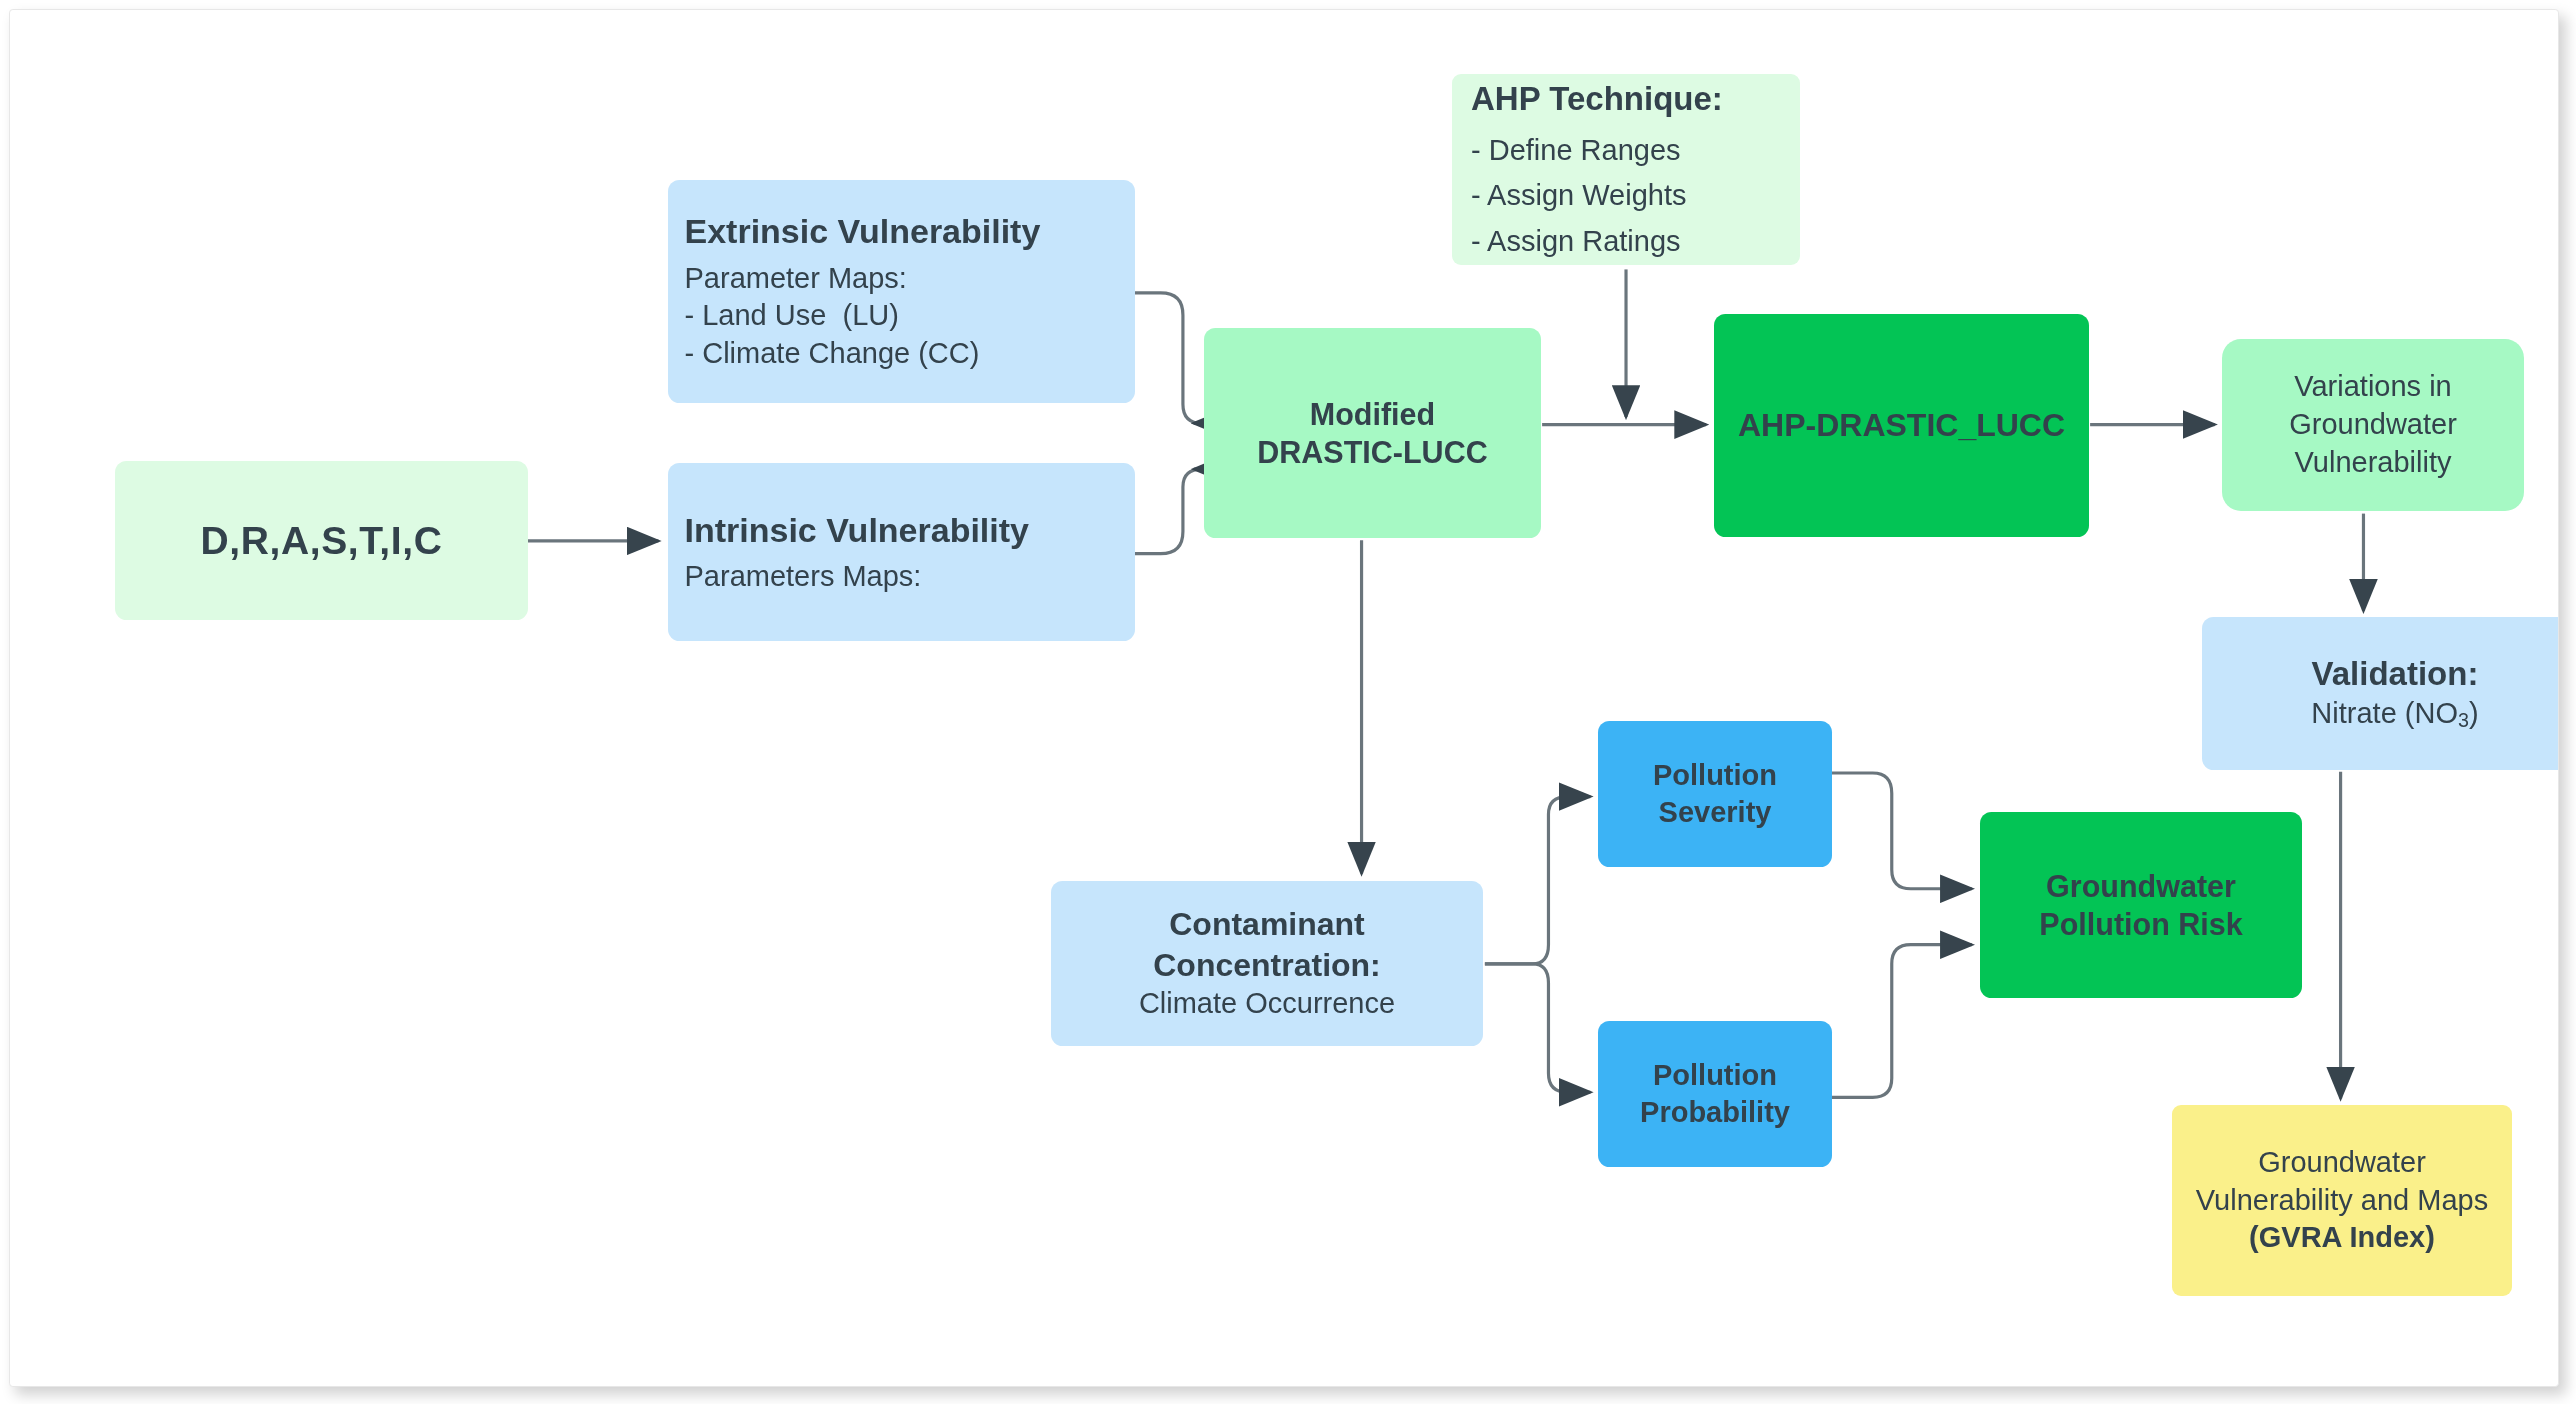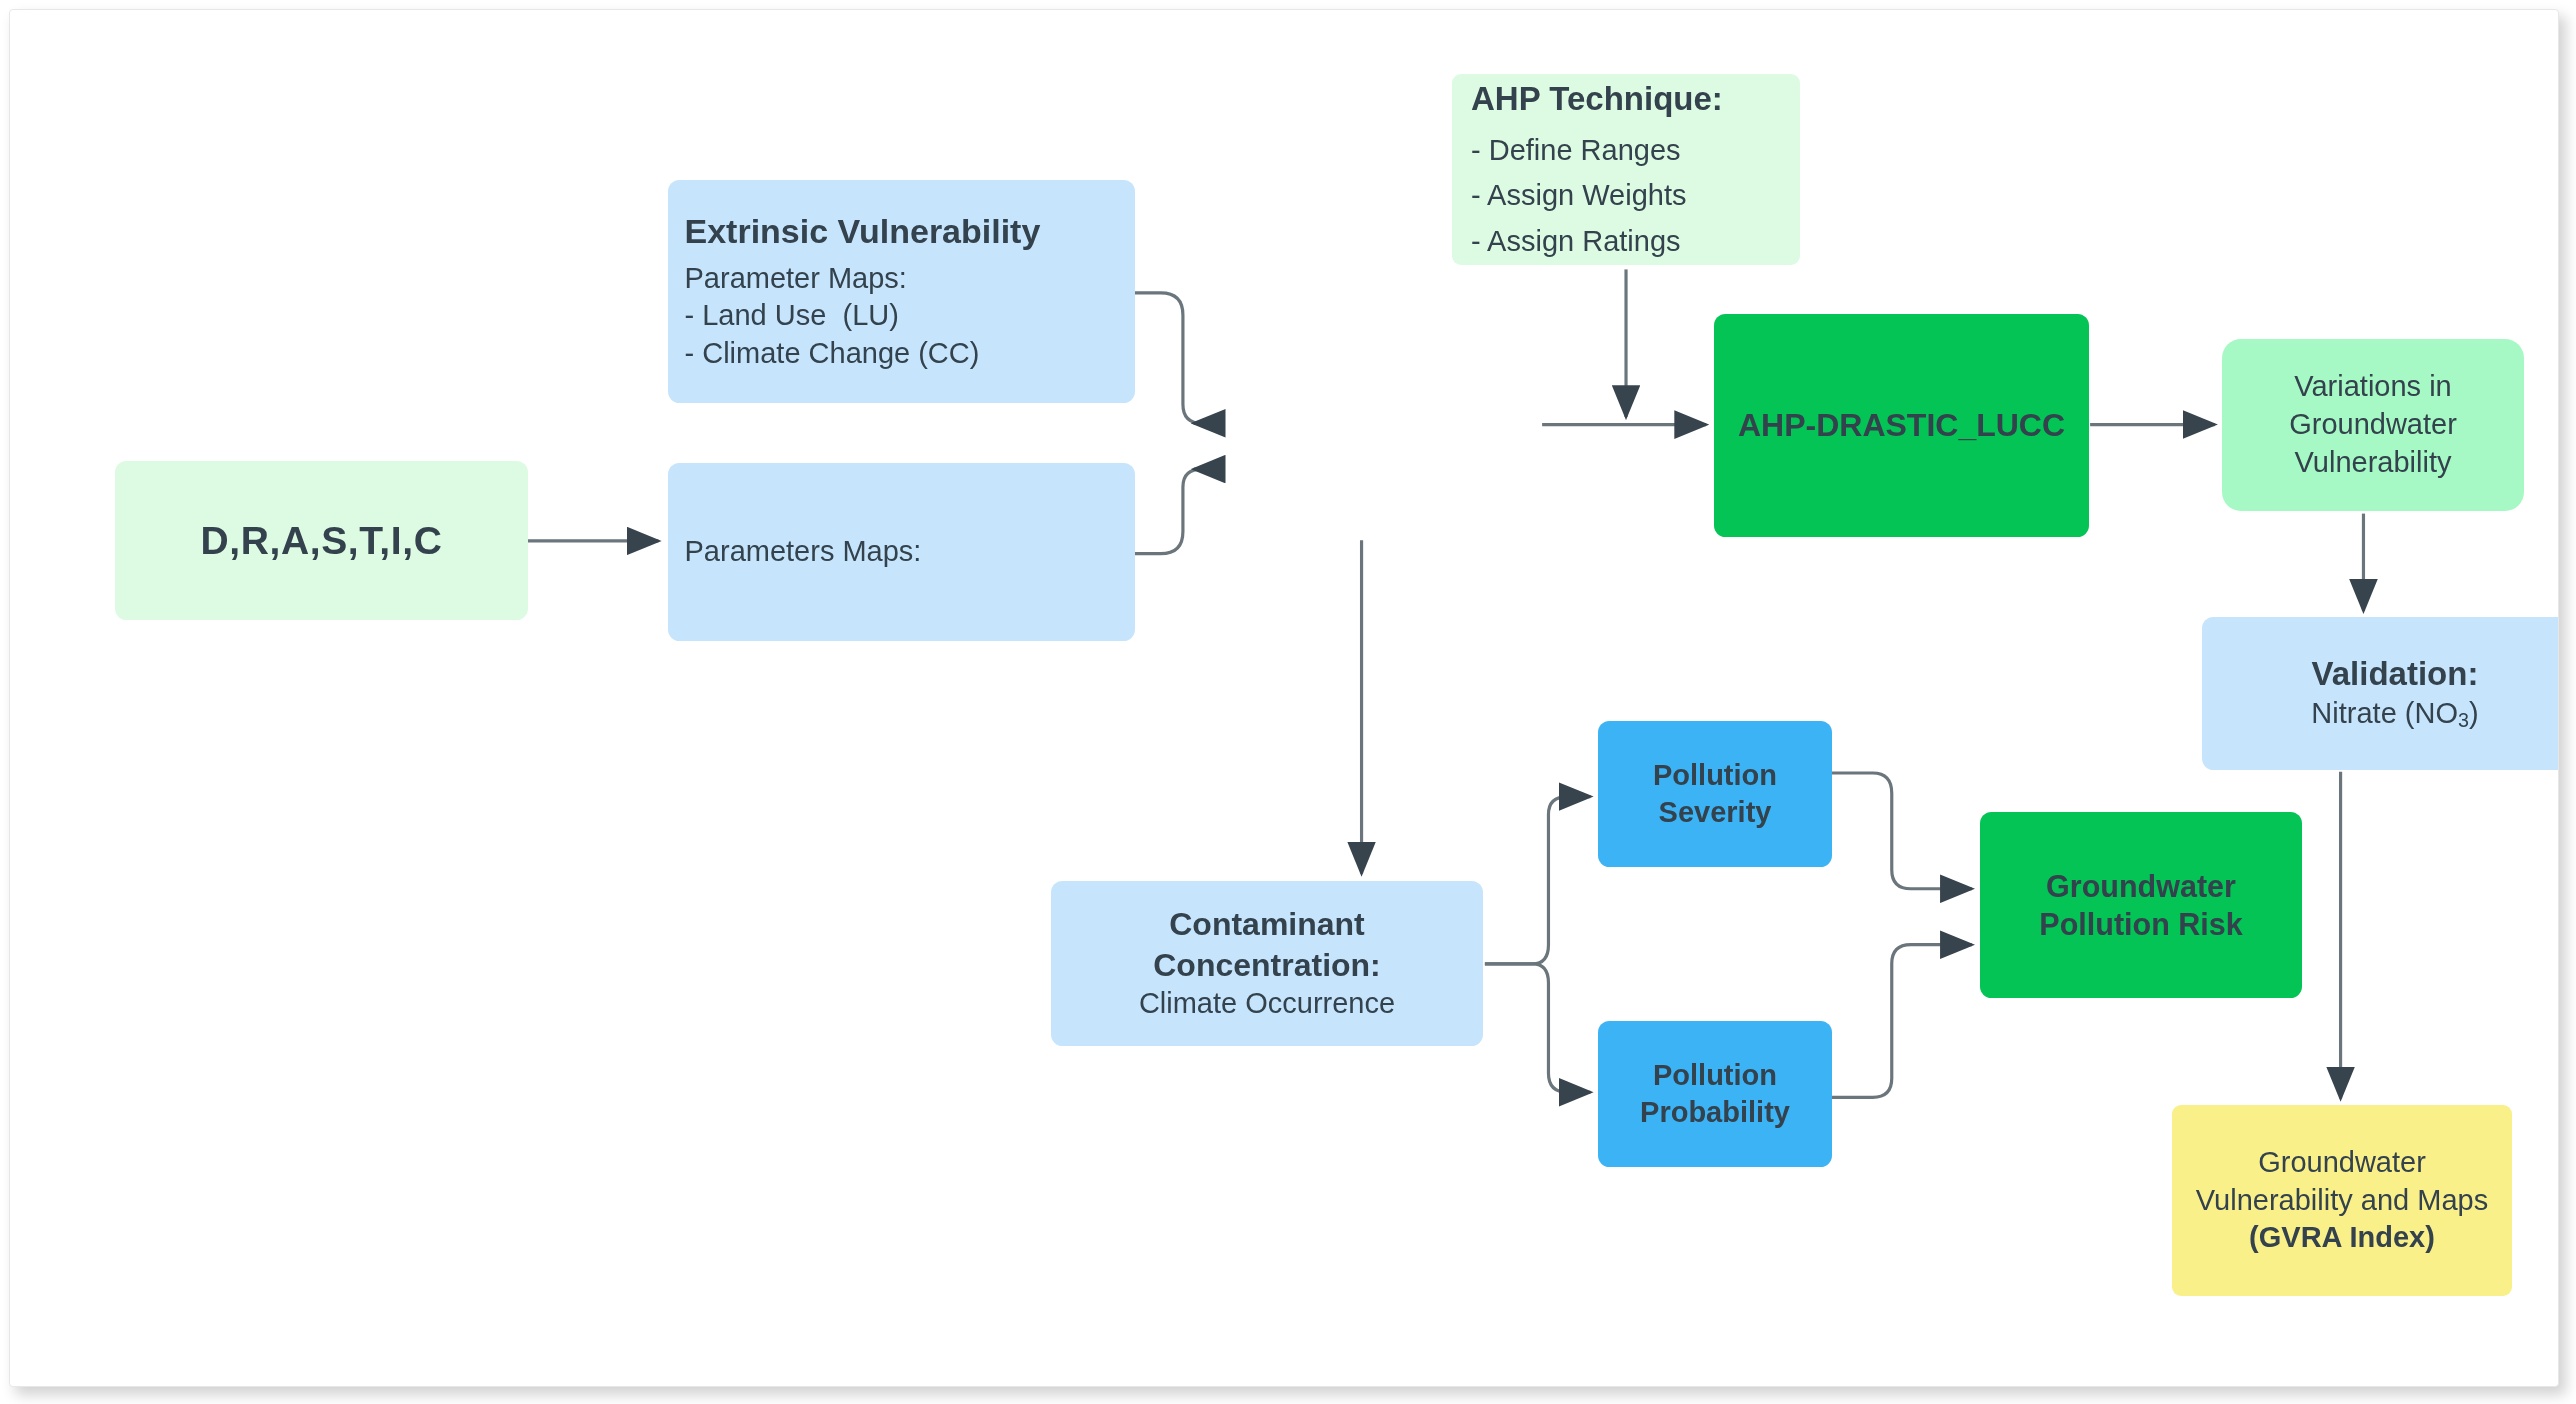--- a/index.html
+++ b/index.html
@@ -146,30 +146,35 @@
     </div>
 
     <div class="node lt-blue left" id="n-extrinsic">
       <span class="title">Extrinsic Vulnerability</span>
       <span class="sub sub-line">Parameter Maps:</span>
       <span class="sub sub-line">- Land Use  (LU)</span>
       <span class="sub sub-line">- Climate Change (CC)</span>
     </div>
 
     <div class="node lt-blue left" id="n-intrinsic">
+      <span class="title">Intrinsic Vulnerability</span>
       <span class="sub sub-line">Parameters Maps:</span>
     </div>
 
     <div class="node pale-green left" id="n-ahp">
       <span class="title">AHP Technique:</span>
       <span class="sub sub-line">- Define Ranges</span>
       <span class="sub sub-line">- Assign Weights</span>
       <span class="sub sub-line">- Assign Ratings</span>
     </div>
 
+    <div class="node mint center" id="n-modified">
+      <span class="title">Modified</span>
+      <span class="title">DRASTIC-LUCC</span>
+    </div>
 
     <div class="node deep-green center" id="n-ahpdrastic">
       <span class="title">AHP-DRASTIC_LUCC</span>
     </div>
 
     <div class="node mint center" id="n-variations">
       <span class="sub">Variations in</span>
       <span class="sub">Groundwater</span>
       <span class="sub">Vulnerability</span>
     </div>

